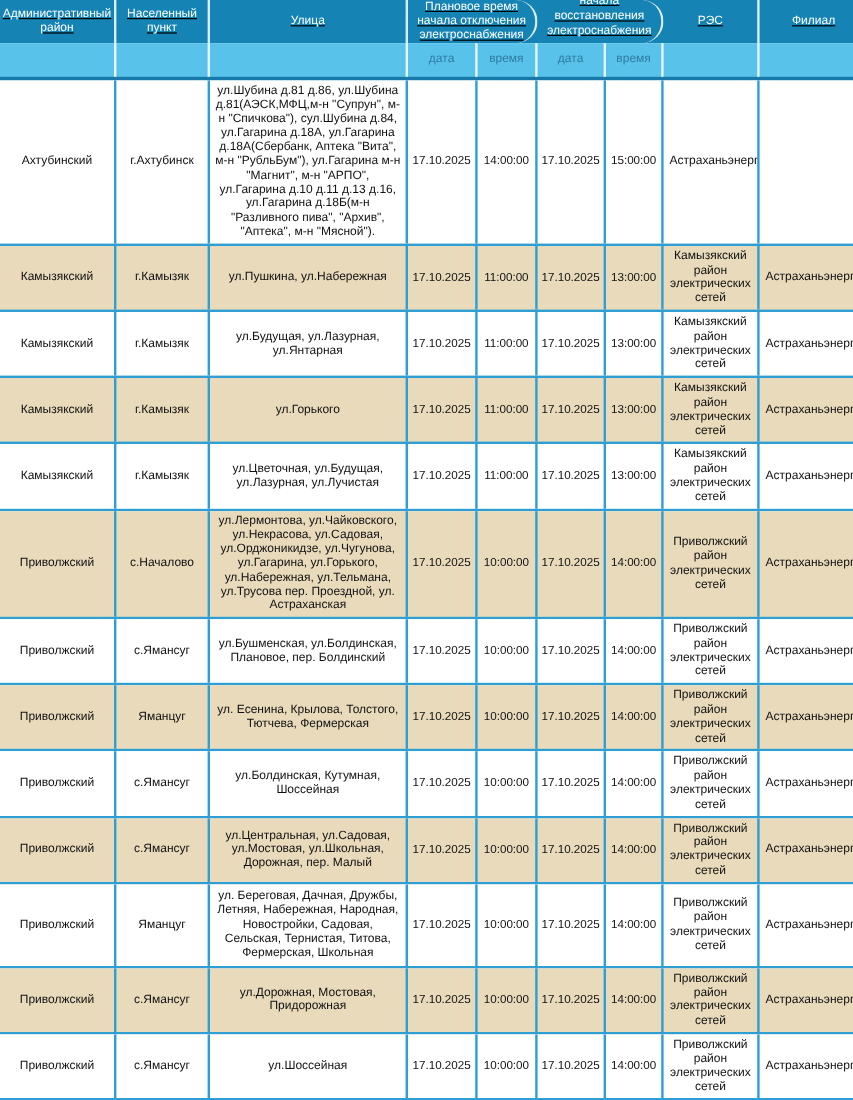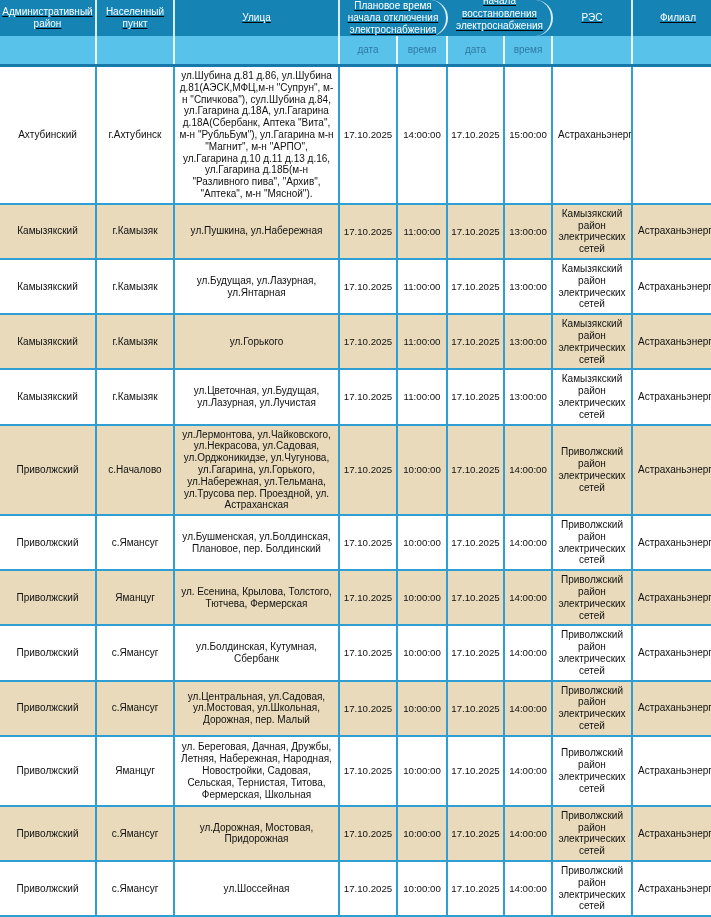--- a/index.html
+++ b/index.html
@@ -156,21 +156,21 @@
         <div class="cell c-off_date">17.10.2025</div>
         <div class="cell c-off_time">10:00:00</div>
         <div class="cell c-on_date">17.10.2025</div>
         <div class="cell c-on_time">14:00:00</div>
         <div class="cell c-res">Приволжский район электрических сетей</div>
         <div class="cell c-branch">Астраханьэнерго</div>
       </div>
       <div class="row" style="min-height: 48px;">
         <div class="cell c-district">Приволжский</div>
         <div class="cell c-settlement">с.Ямансуг</div>
-        <div class="cell c-street">ул.Болдинская, Кутумная, Сбербанк</div>
+        <div class="cell c-street">ул.Болдинская, Кутумная, Шоссейная</div>
         <div class="cell c-off_date">17.10.2025</div>
         <div class="cell c-off_time">10:00:00</div>
         <div class="cell c-on_date">17.10.2025</div>
         <div class="cell c-on_time">14:00:00</div>
         <div class="cell c-res">Приволжский район электрических сетей</div>
         <div class="cell c-branch">Астраханьэнерго</div>
       </div>
       <div class="row alt" style="min-height: 48px;">
         <div class="cell c-district">Приволжский</div>
         <div class="cell c-settlement">с.Ямансуг</div>

